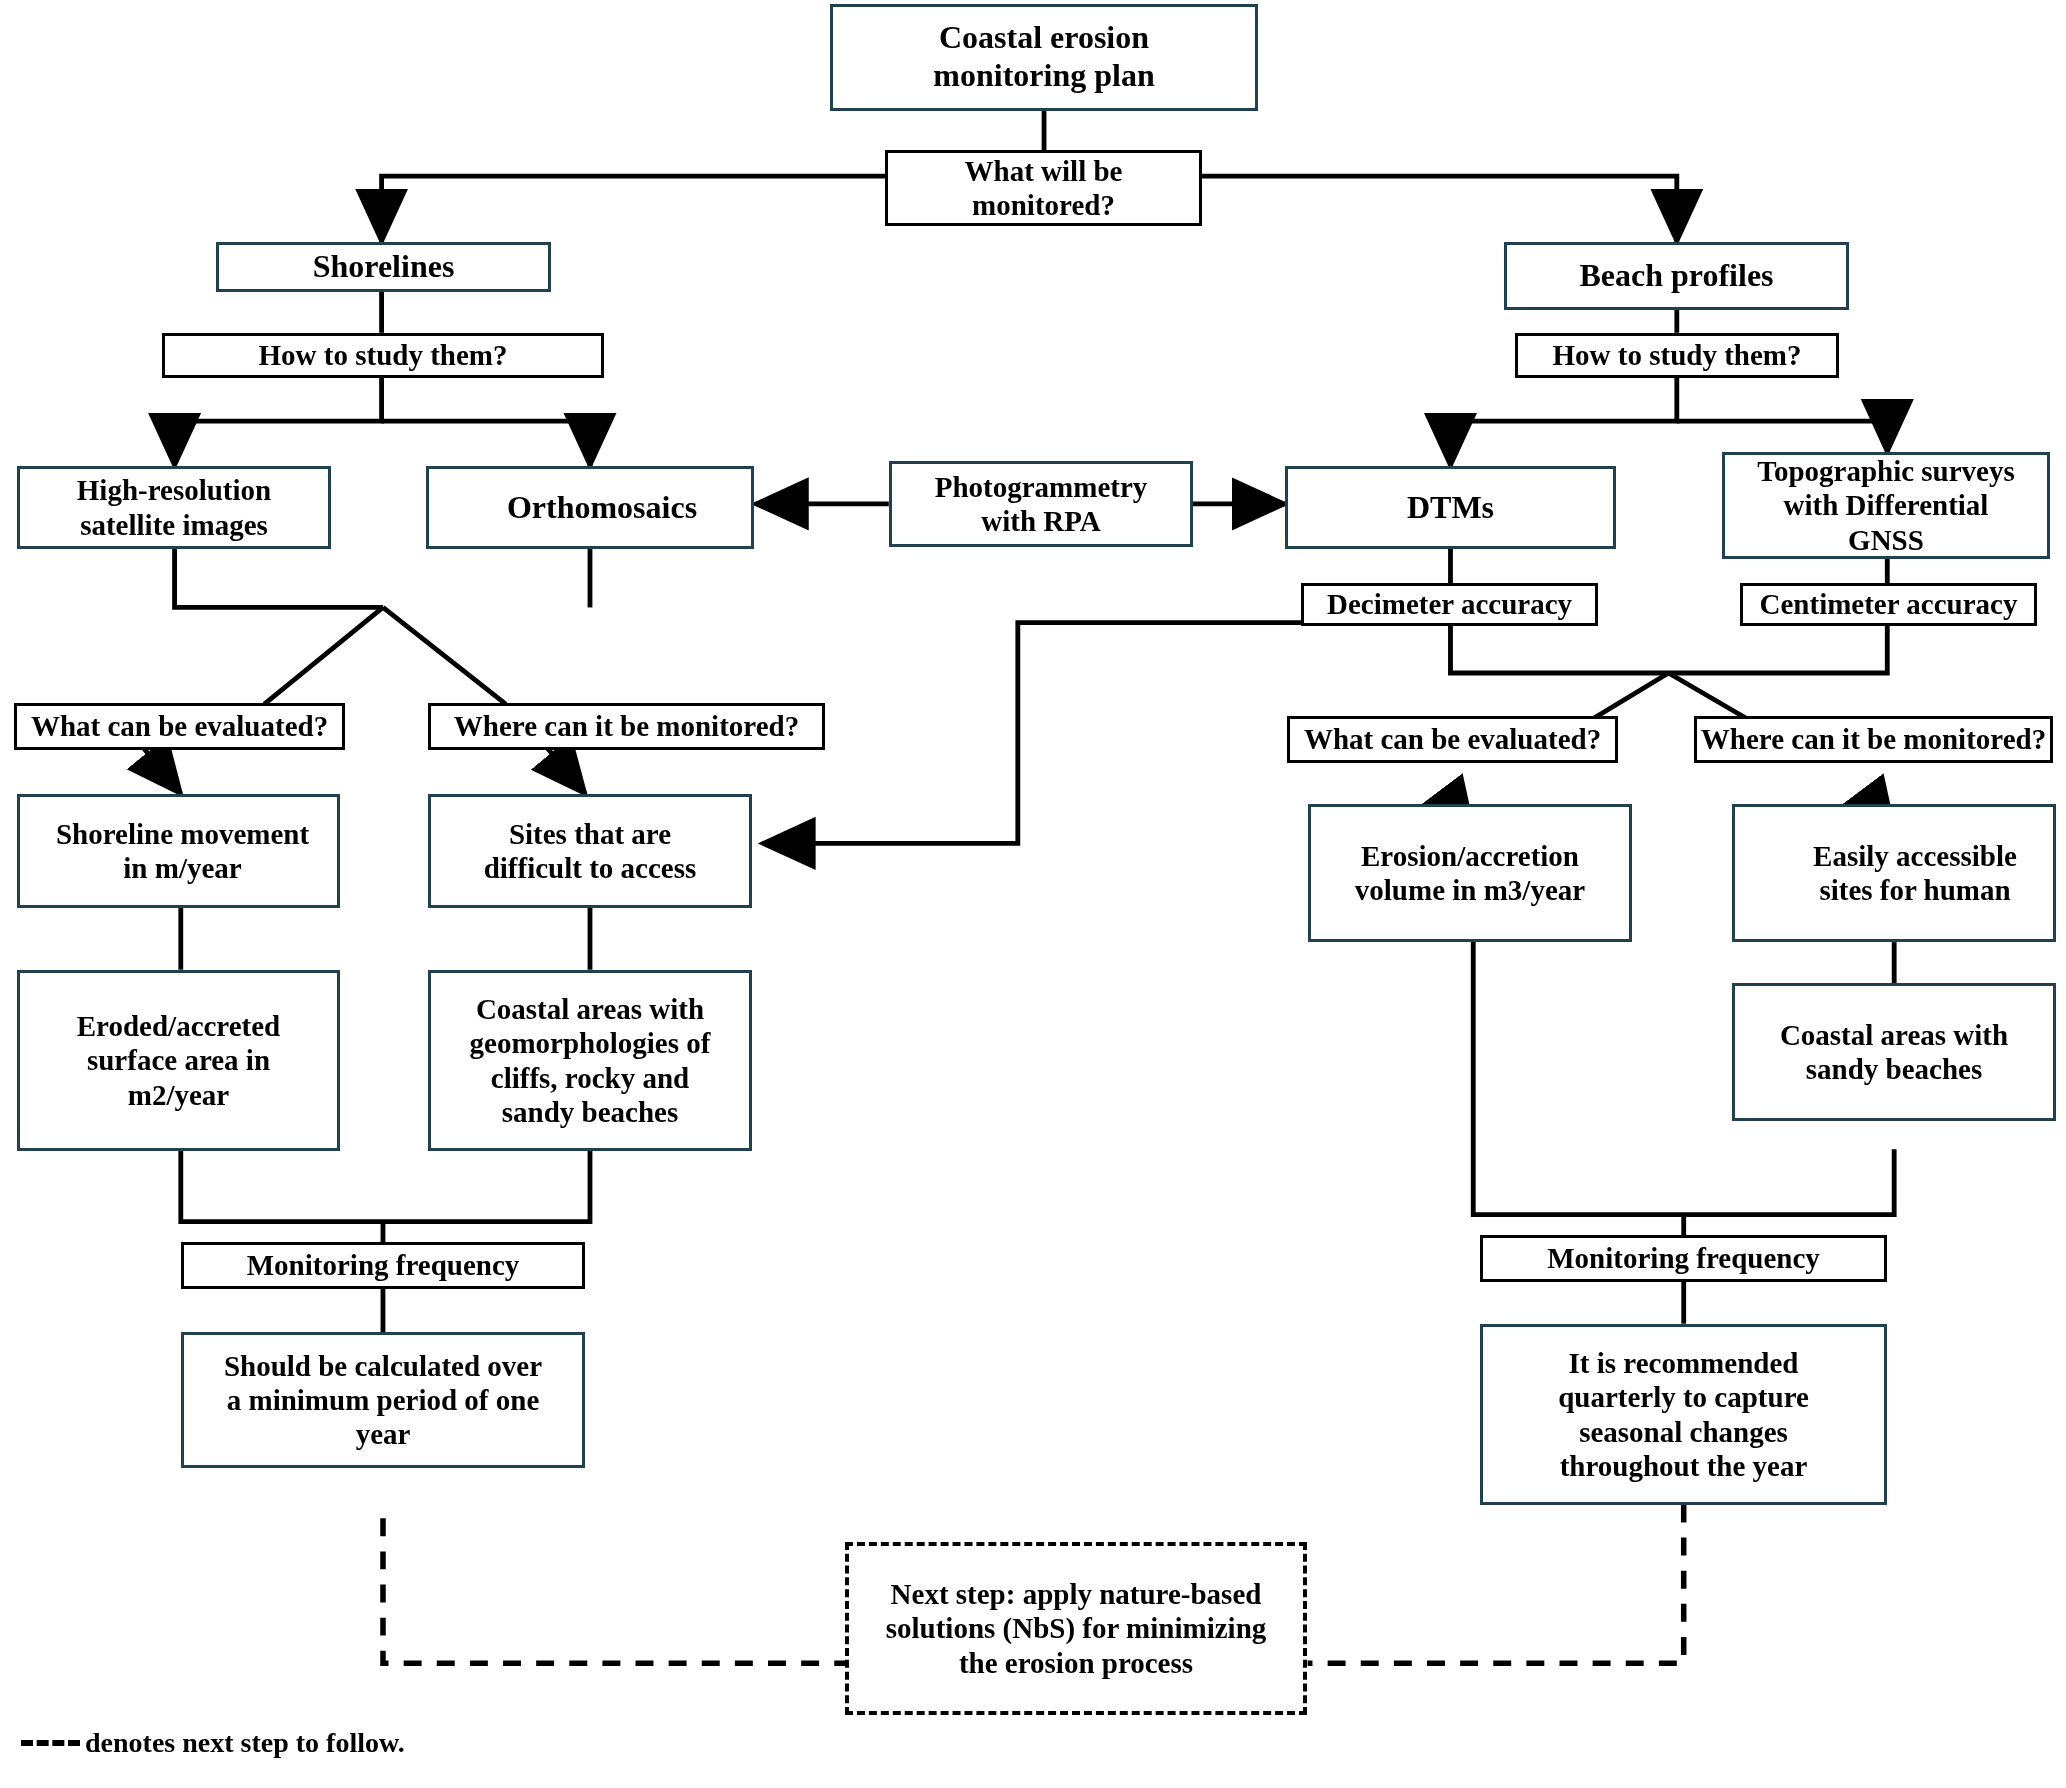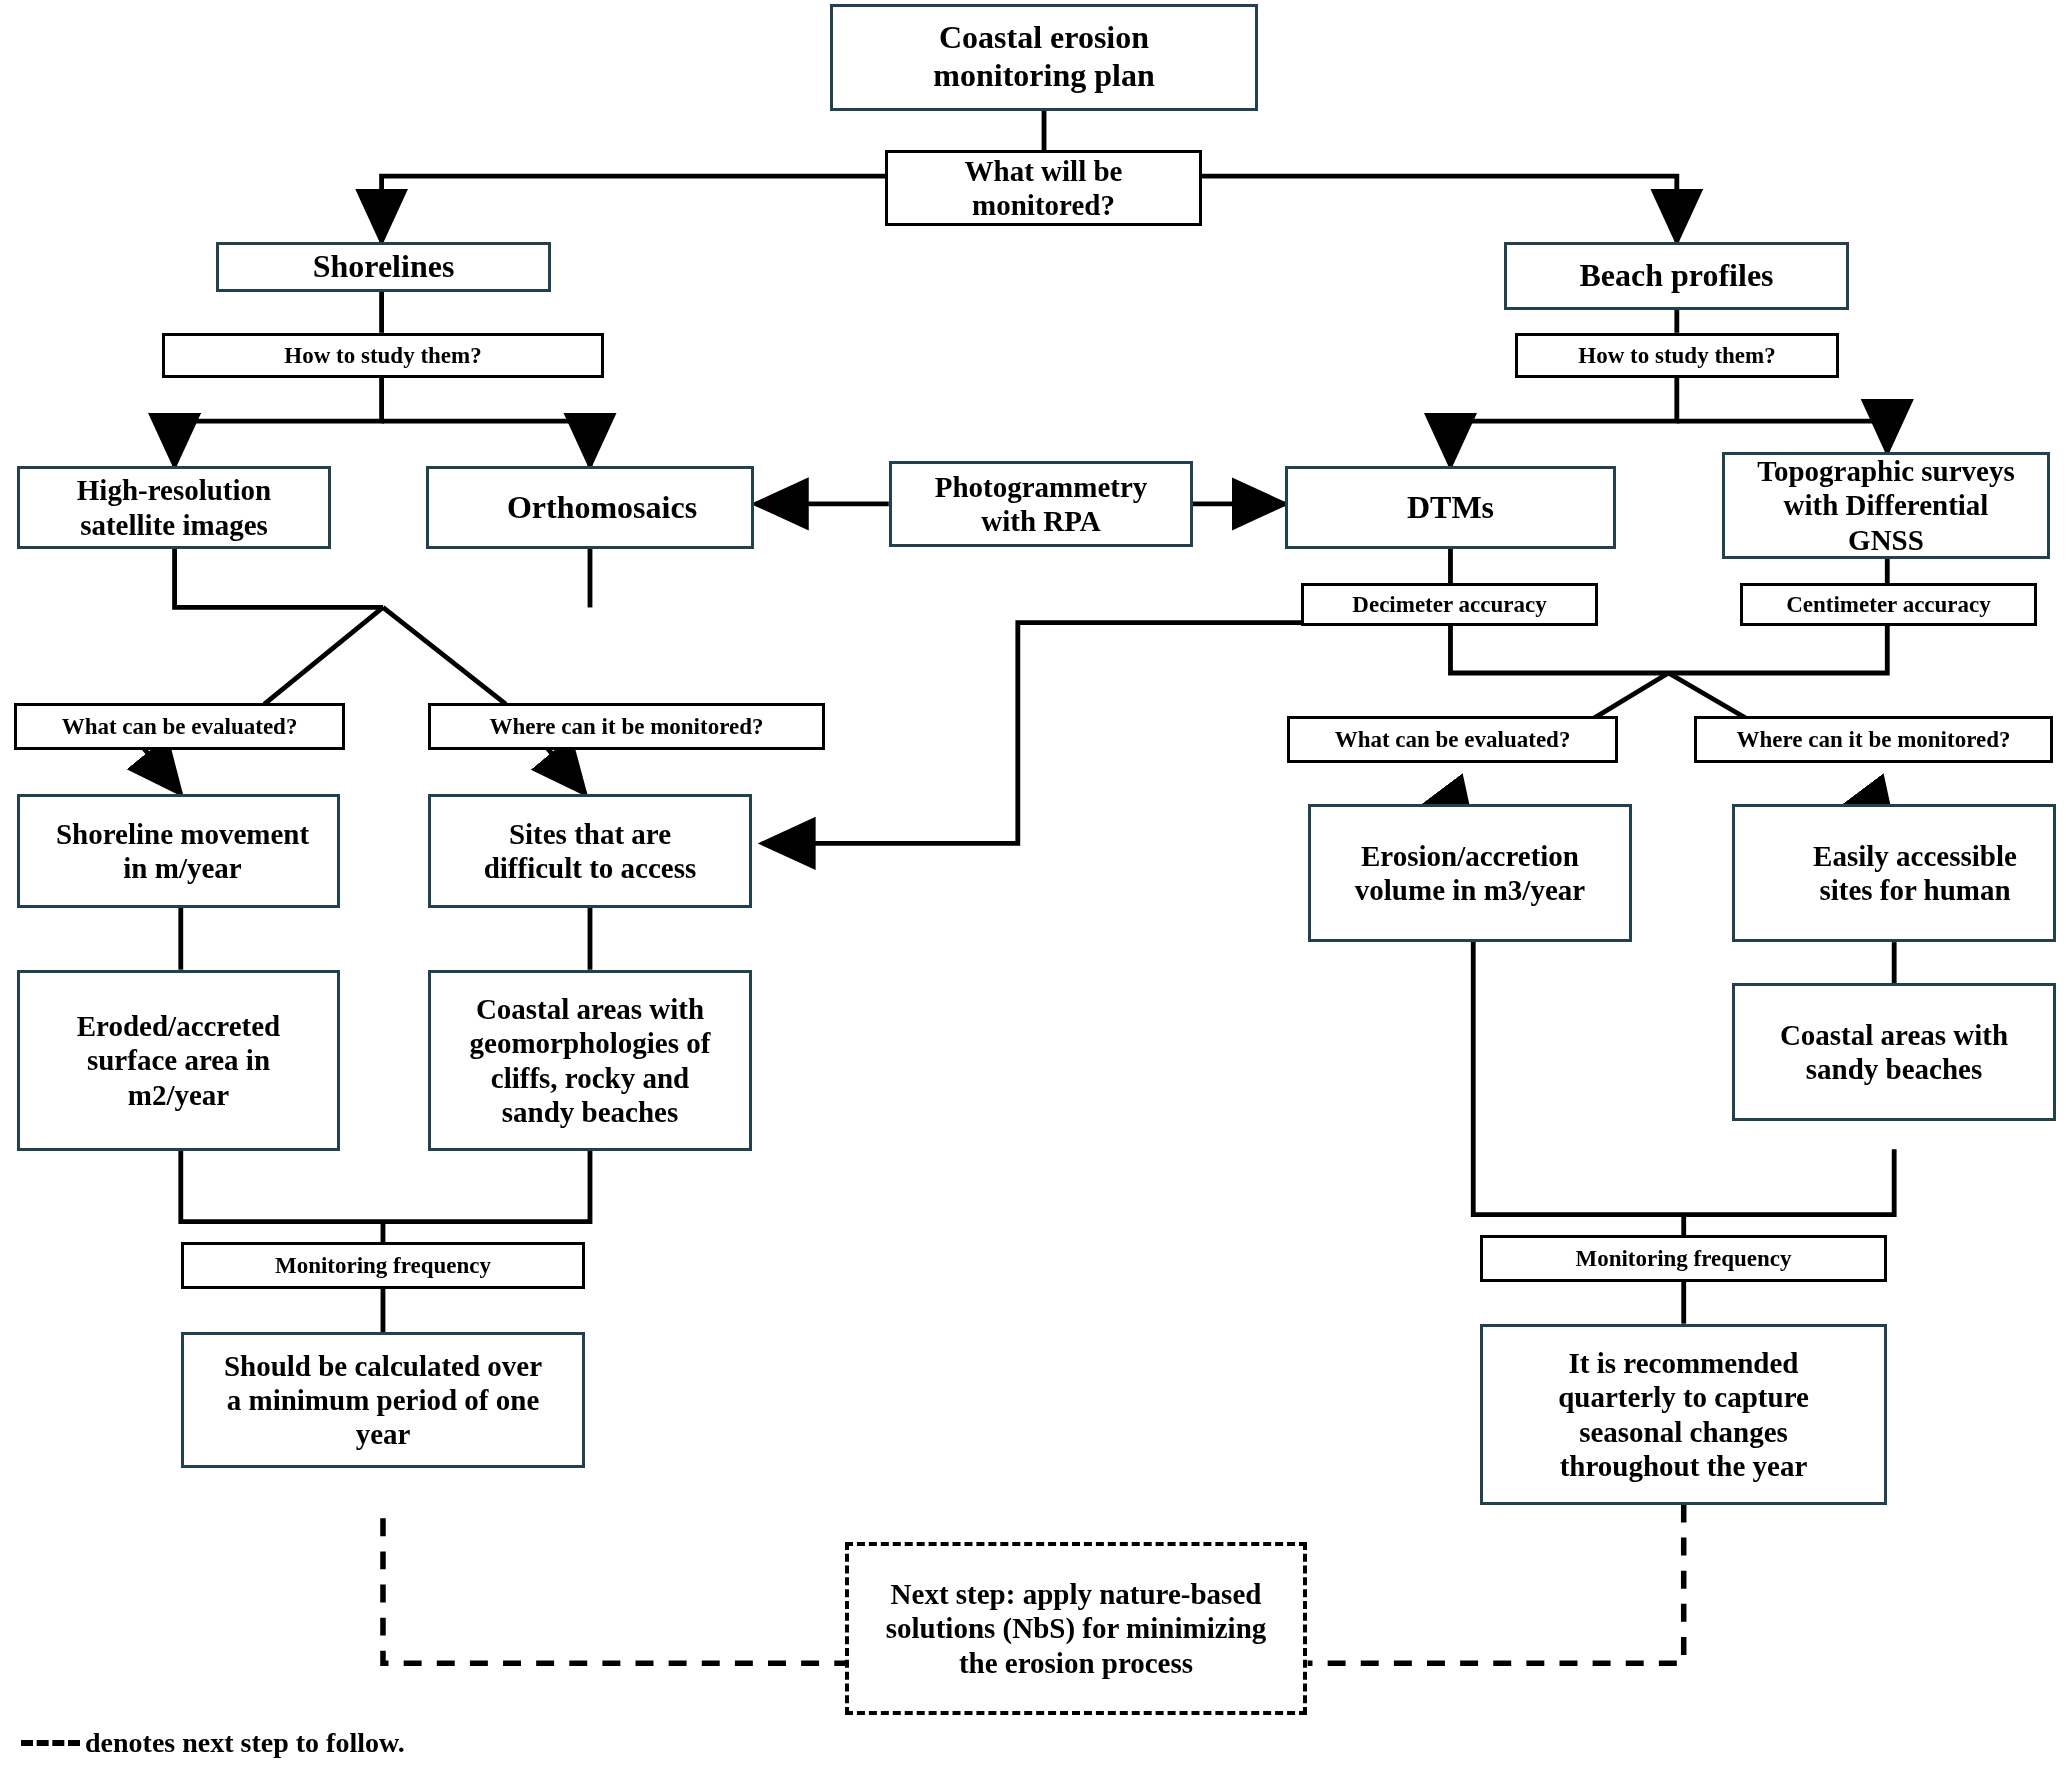--- a/index.html
+++ b/index.html
@@ -7,21 +7,21 @@
   #stage{position:relative;width:2066px;height:1789px;background:#ffffff;overflow:hidden;}
   #wires{position:absolute;left:0;top:0;width:2066px;height:1789px;}
   .node{position:absolute;box-sizing:border-box;background:#ffffff;
         display:flex;align-items:center;justify-content:center;text-align:center;
         font-weight:bold;color:#000000;line-height:1.18;}
   .blue{border:3.5px solid #22414f;}
   .black{border:3.5px solid #000000;}
   .dashed{border:4.1px dashed #000000;}
   .t-lg{font-size:32px;}
   .t-md{font-size:29px;}
-  .t-sm{font-size:23px;}
+  .t-sm{font-size:29px;}
   .legend{position:absolute;font-weight:bold;color:#000;font-size:28px;
           display:flex;align-items:center;gap:5px;}
   .legend .dashmark{display:inline-block;width:59px;height:0;border-top:6.2px dashed #000;}
 </style>
 </head>
 <body>
 
 <div id="stage">
 
   <svg id="wires" viewBox="0 0 2994 2592" xmlns="http://www.w3.org/2000/svg">

